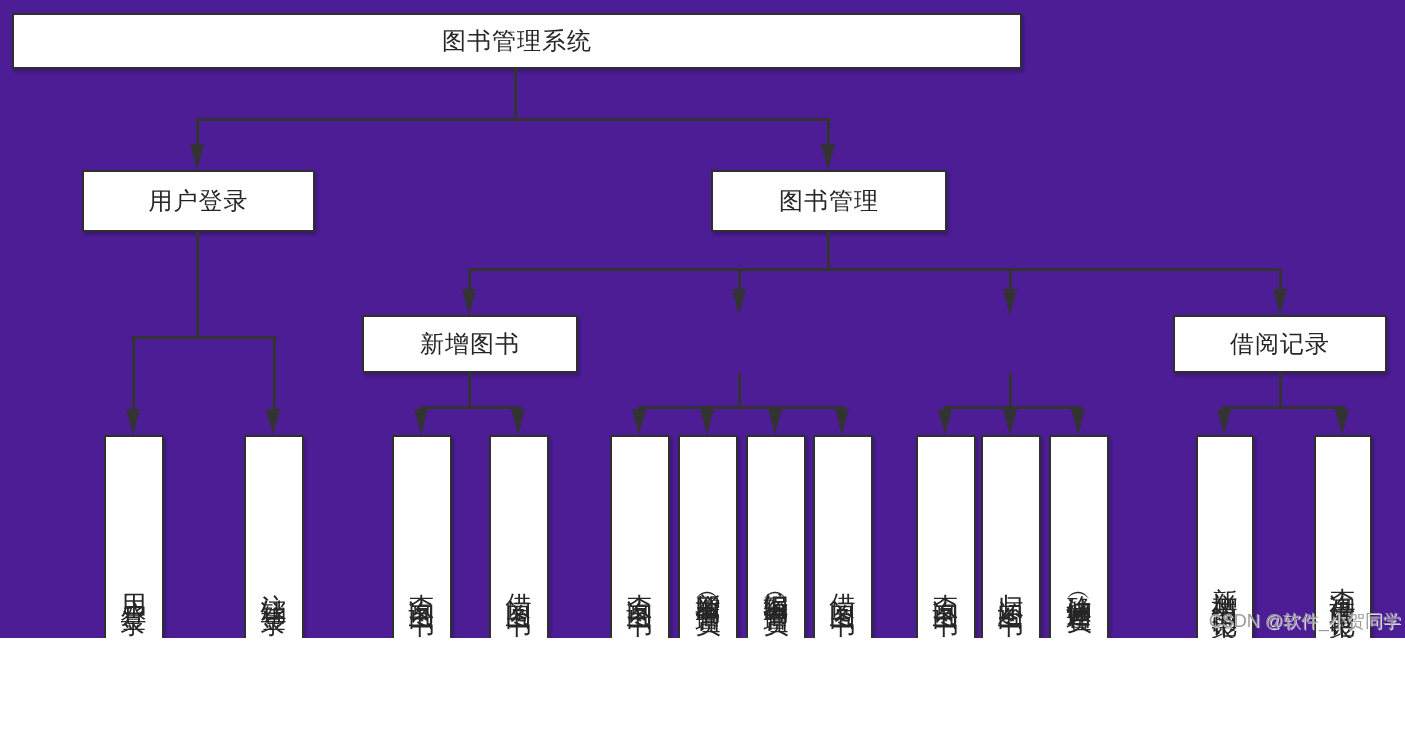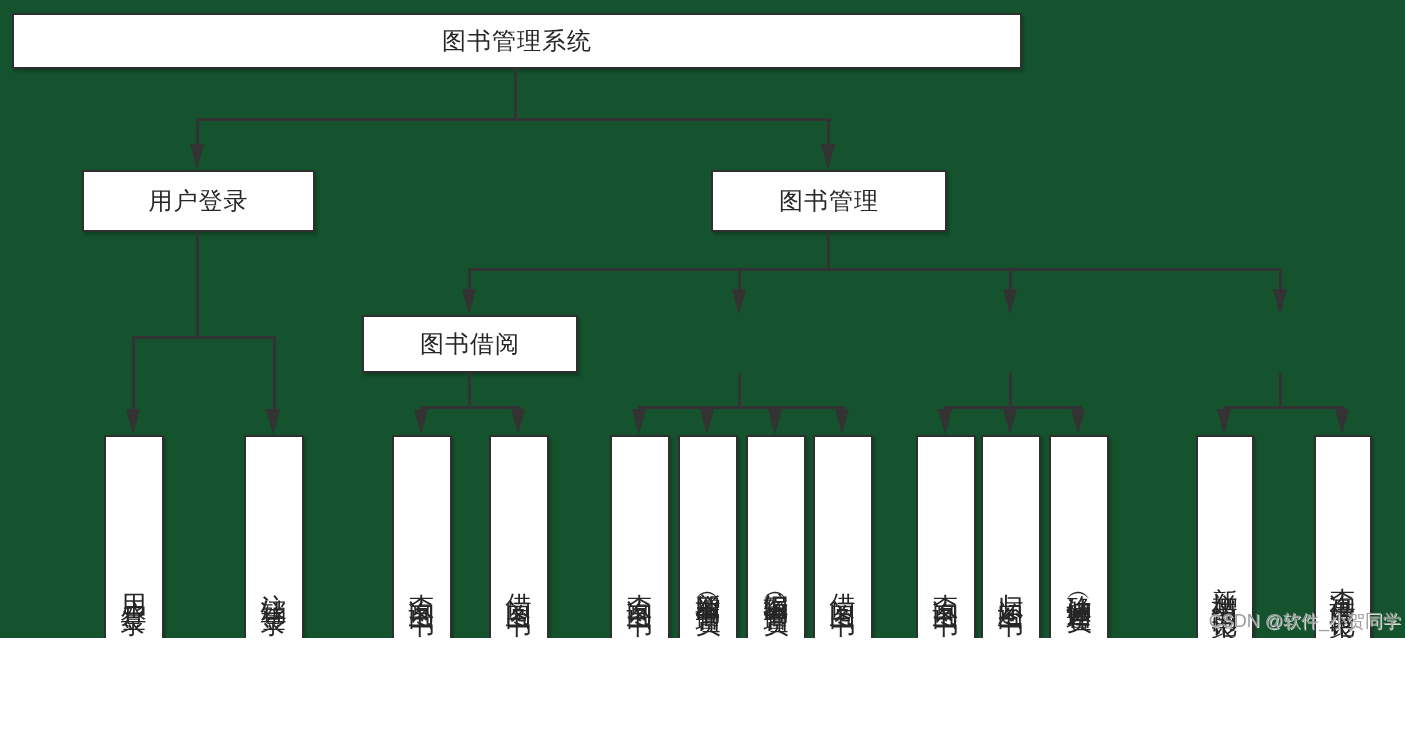--- a/index.html
+++ b/index.html
@@ -1,19 +1,19 @@
 <!DOCTYPE html>
 <html><head>
 <meta charset="utf-8">
 <style>
   html,body{margin:0;padding:0;background:#ffffff;}
   #canvas{
     position:relative;
     width:1405px;height:638px;
-    background:#14532d;
+    background:#4c1d95;
     font-family:"Liberation Sans", sans-serif;
     overflow:hidden;
   }
   
   .box{
     position:absolute;
     background:#ffffff;
     border:2.5px solid #2f2f2f;
     box-sizing:border-box;
     display:flex;align-items:center;justify-content:center;
@@ -85,21 +85,24 @@
   <div class="line" style="left:468px;top:268px;width:3px;height:24px;"></div>
   <div class="line" style="left:738px;top:268px;width:3px;height:24px;"></div>
   <div class="line" style="left:1009px;top:268px;width:3px;height:24px;"></div>
   <div class="line" style="left:1279px;top:268px;width:3px;height:24px;"></div>
   <div class="arrow" style="left:462px;top:289px;"></div>
   <div class="arrow" style="left:732px;top:289px;"></div>
   <div class="arrow" style="left:1003px;top:289px;"></div>
   <div class="arrow" style="left:1273px;top:289px;"></div>
 
   <div class="box hbox" style="left:362px;top:315px;width:216px;height:58px;">
-    <span>图书借阅</span>
+    <span>新增图书</span>
+  </div>
+  <div class="box hbox" style="left:1173px;top:315px;width:214px;height:58px;">
+    <span>借阅记录</span>
   </div>
 
   <div class="line" style="left:468px;top:373px;width:3px;height:36px;"></div>
   <div class="line" style="left:420px;top:406px;width:101px;height:3px;"></div>
   <div class="arrow" style="left:414px;top:409px;"></div>
   <div class="arrow" style="left:511px;top:409px;"></div>
 
   <div class="line" style="left:738px;top:373px;width:3px;height:36px;"></div>
   <div class="line" style="left:638px;top:406px;width:207px;height:3px;"></div>
   <div class="arrow" style="left:632px;top:409px;"></div>

